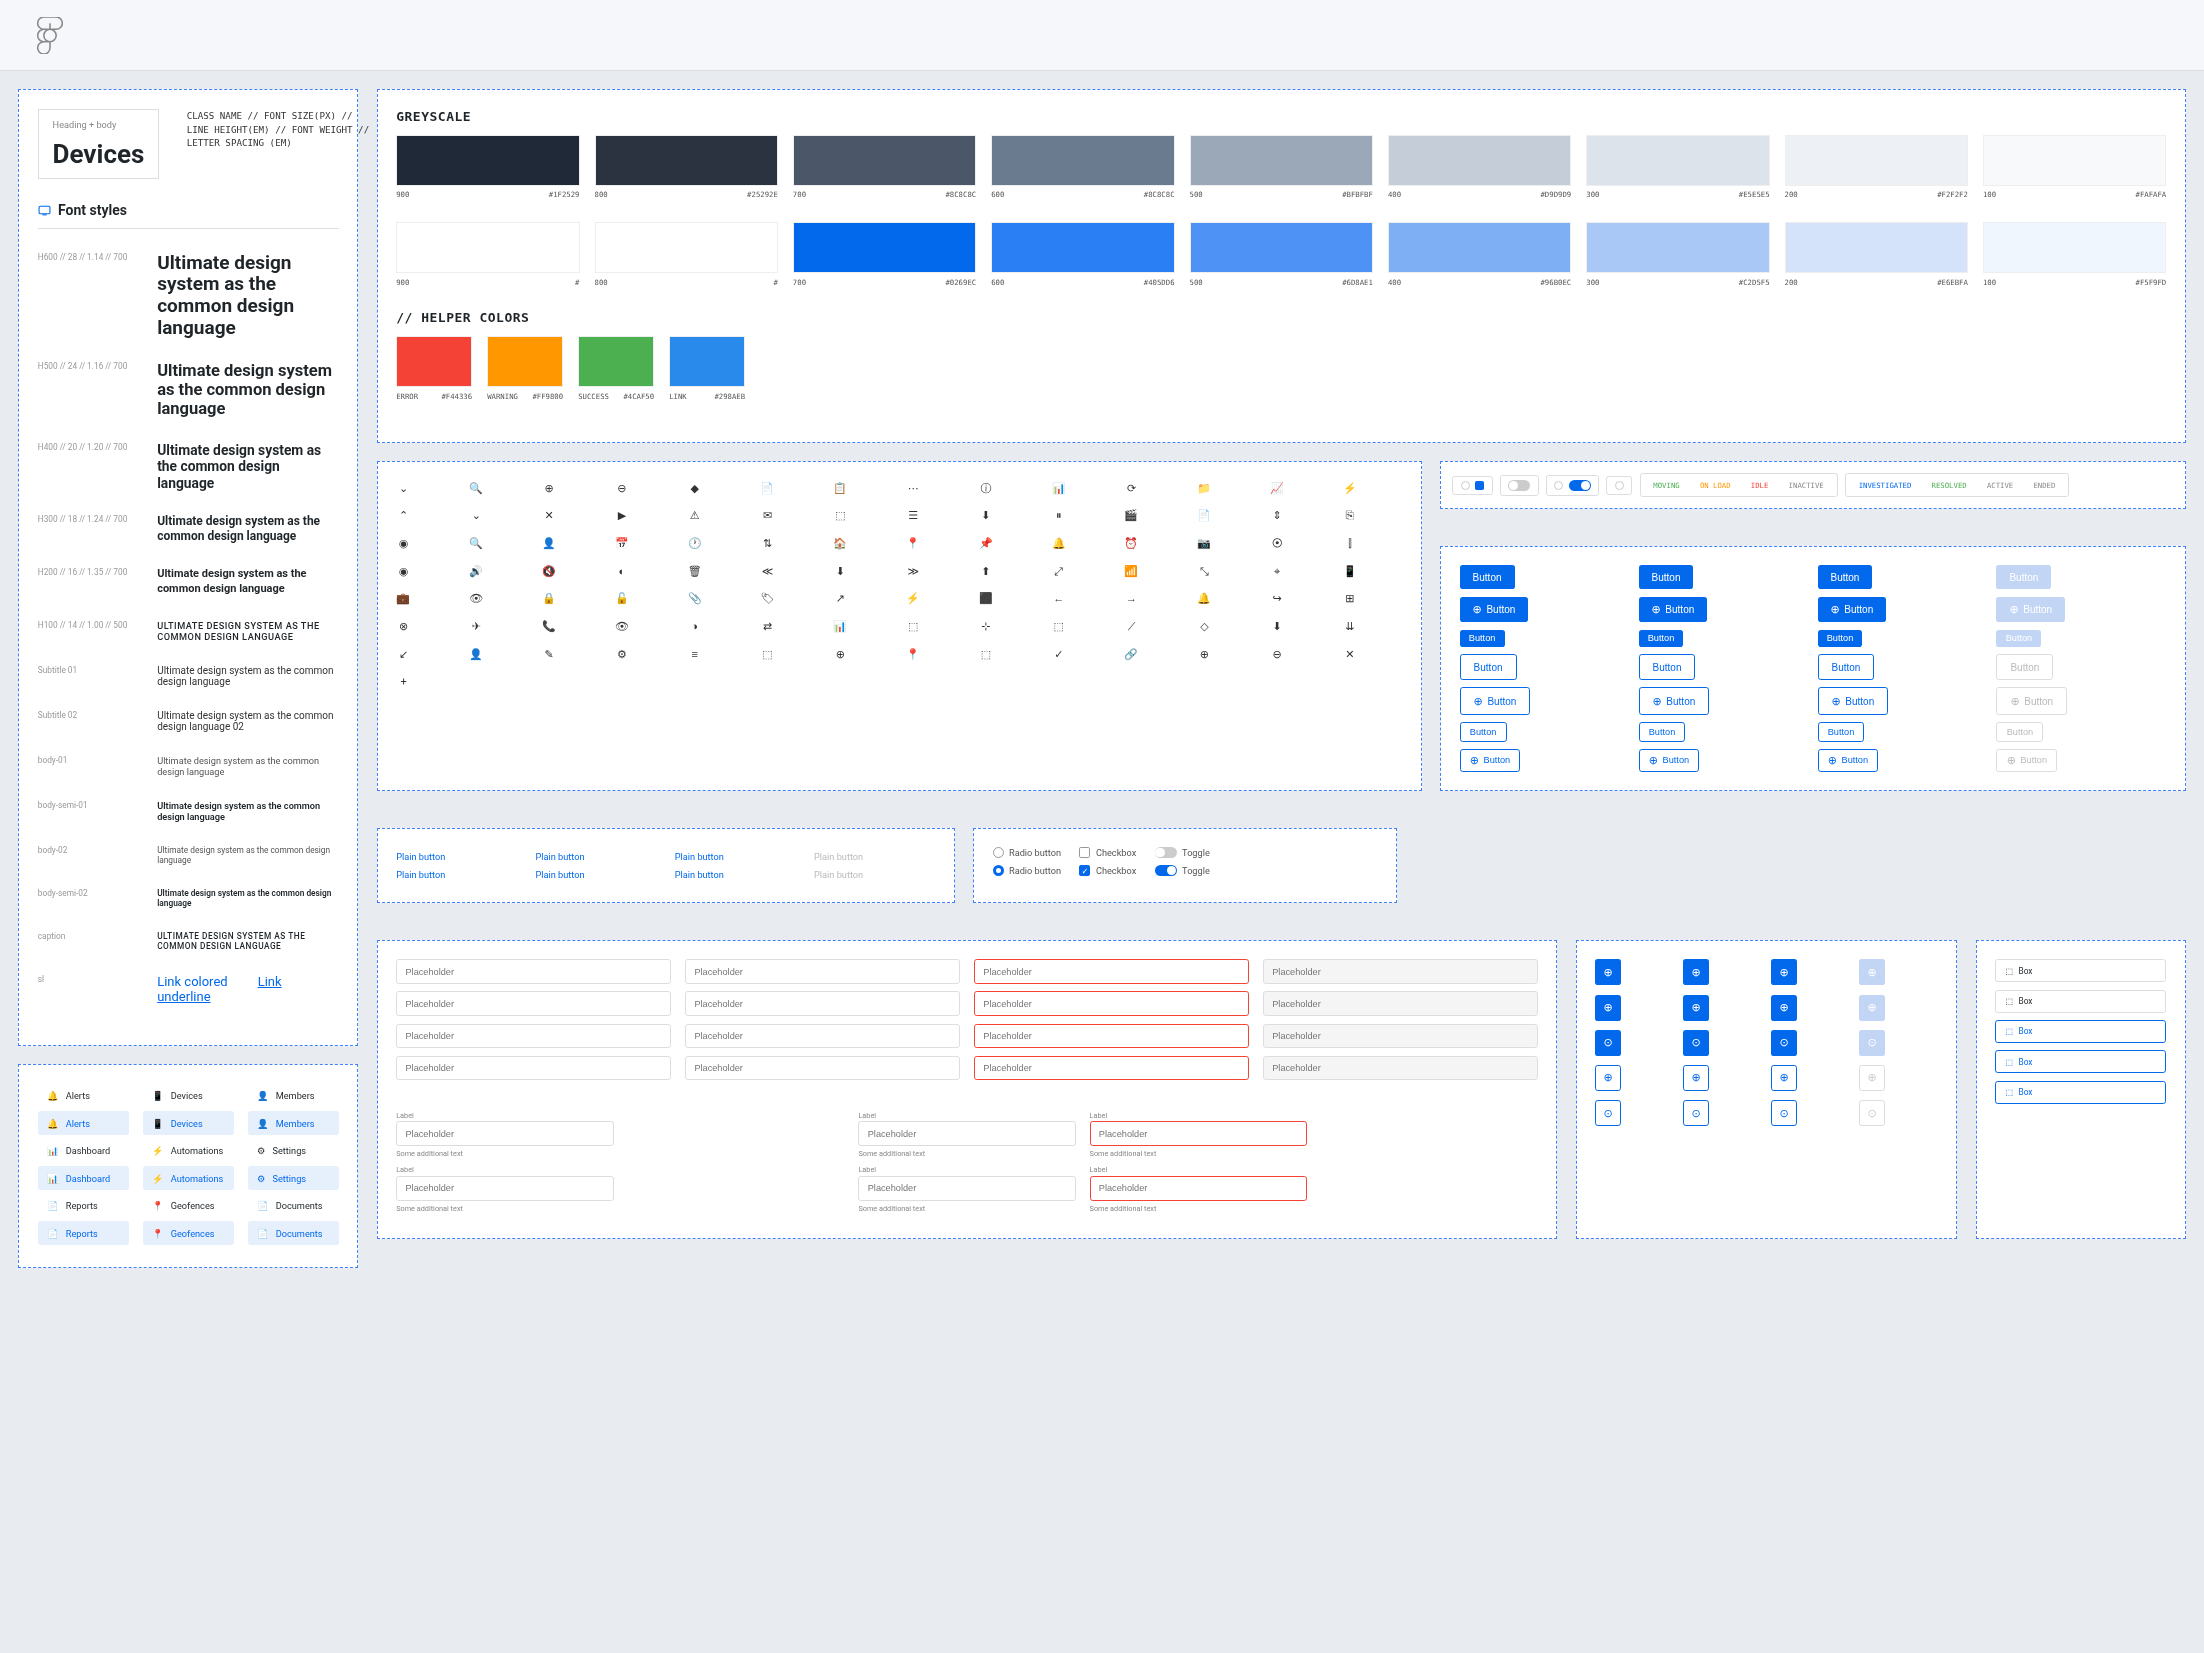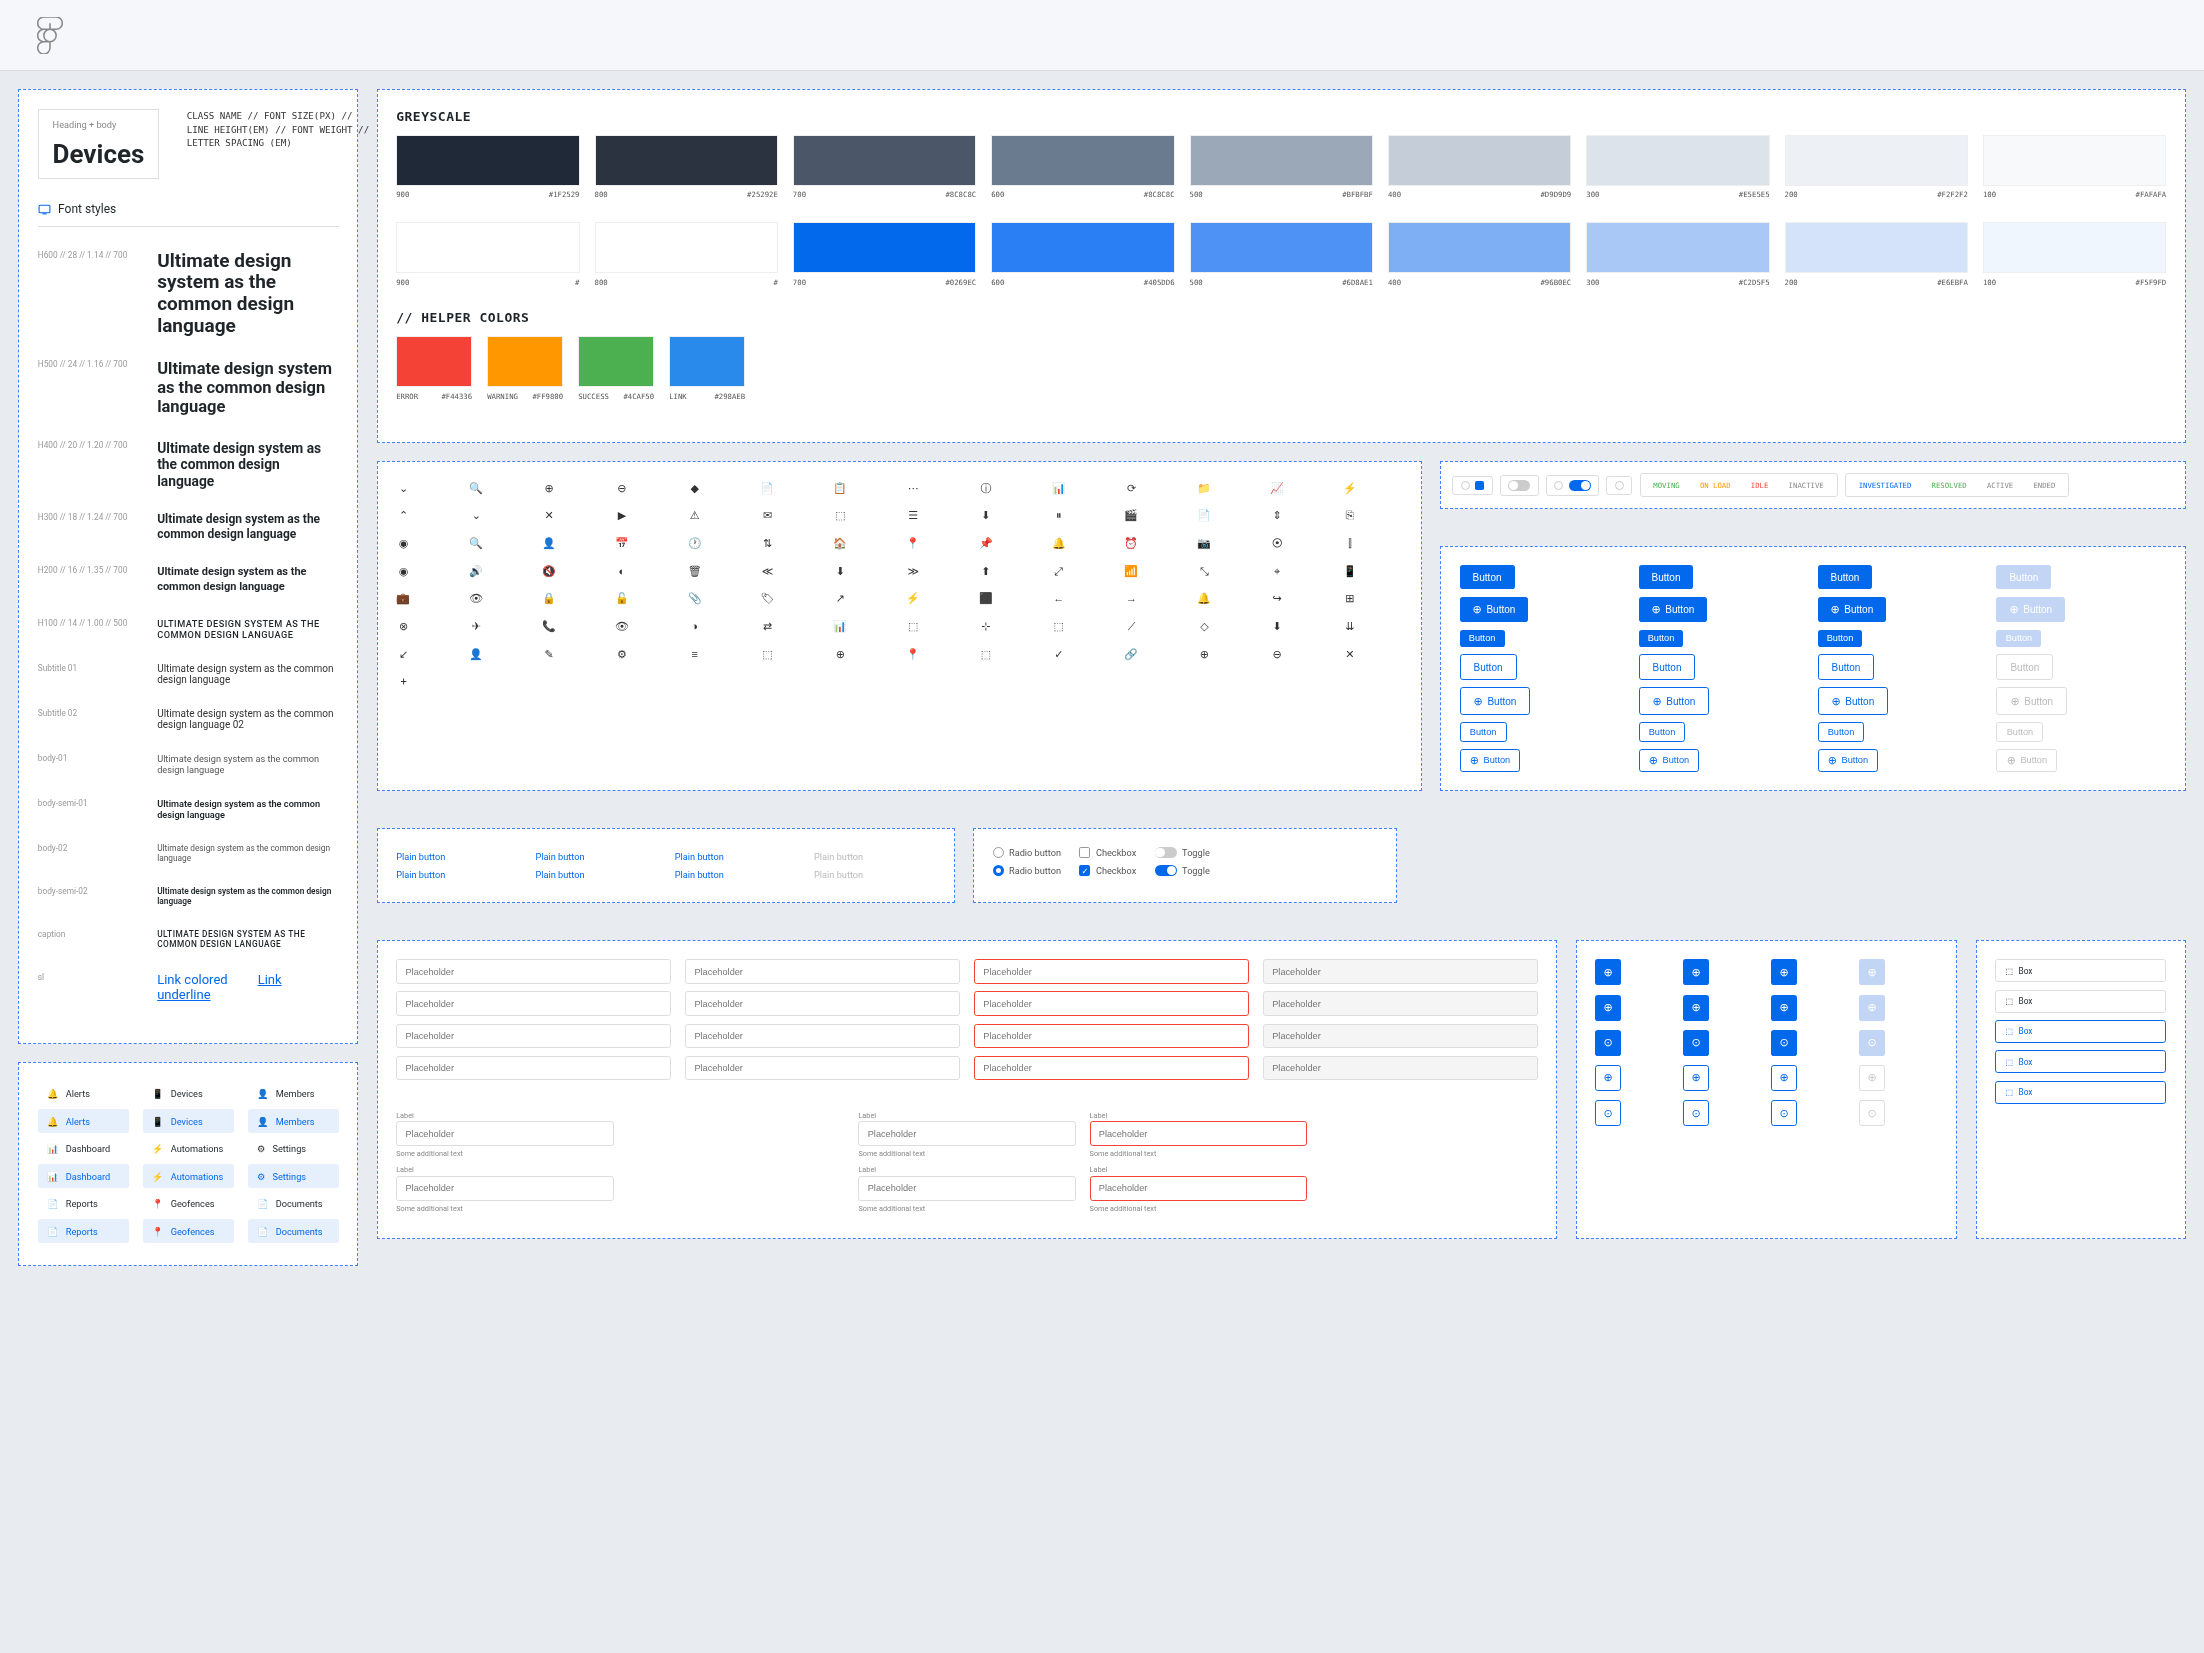--- a/index.html
+++ b/index.html
@@ -10,21 +10,21 @@
 .header .title .bold { color: #3C4858; font-weight: 500; }
 .canvas { padding: 18.4px; display: flex; gap: 18.4px; }
 .col-left { width: 340px; flex-shrink: 0; }
 .col-right { flex: 1; }
 .frame { background: #fff; border: 0.9px dashed #4080FF; padding: 18.4px; margin-bottom: 18.4px; }
 .typo-head { display: flex; gap: 27.5px; align-items: flex-start; margin-bottom: 23px; }
 .font-box { border: 0.9px solid #ddd; padding: 9.2px 13.8px; }
 .font-box .lbl { font-size: 9.2px; color: #888; }
 .font-box .name { font-size: 26px; font-weight: 700; margin-top: 9.2px; }
 .class-desc { font-family: monospace; font-size: 9.2px; color: #333; line-height: 1.5; }
-.fs-title { font-size: 12px; font-weight: 400; padding-bottom: 9.2px; border-bottom: 0.9px solid #ddd; margin-bottom: 23px; display:flex;gap:7.3px;align-items:center;}
+.fs-title { font-size: 14px; font-weight: 700; padding-bottom: 9.2px; border-bottom: 0.9px solid #ddd; margin-bottom: 23px; display:flex;gap:7.3px;align-items:center;}
 .fs-row { display: flex; gap: 18.4px; margin-bottom: 23px; align-items:flex-start;}
 .fs-label { width: 101px; font-size: 8.3px; color: #999; flex-shrink: 0; }
 .fs-sample { flex: 1; }
 .h600{font-size:19px;font-weight:700;line-height:1.14}.h500{font-size:16.5px;font-weight:700;line-height:1.16}.h400{font-size:13.8px;font-weight:700;line-height:1.2}.h300{font-size:12px;font-weight:700;line-height:1.24}.h200{font-size:11px;font-weight:700;line-height:1.35}.h100{font-size:9.2px;font-weight:500;text-transform:uppercase;letter-spacing:0.5px}
 .st{font-size:10px;color:#333}.b1{font-size:9.2px;color:#555}.b1s{font-size:9.2px;font-weight:600}.b2{font-size:8.3px;color:#555}.b2s{font-size:8.3px;font-weight:600}.cap{font-size:8.3px;text-transform:uppercase;font-weight:500;letter-spacing:0.5px}
 .sl a{color:#0269EC;text-decoration:none;margin-right:30px;font-size:13px}.sl a.u{text-decoration:underline}
 .menu-frame{display:flex;gap:13.8px}.menu-col{flex:1}.mi{display:flex;align-items:center;gap:7.3px;padding:6.4px 9.2px;font-size:9.2px;border-radius:2.8px;margin-bottom:3.7px}.mi.active{background:#E6F0FD;color:#0269EC}
 .colors-section{margin-bottom:23px}.cs-title{font-family:monospace;font-size:13px;font-weight:600;margin-bottom:11px;letter-spacing:0.5px}.swatches{display:flex;gap:15px}.sw{flex:1}.sw-box{height:51px;border:0.9px solid #eee}.sw-meta{display:flex;justify-content:space-between;font-family:monospace;font-size:7.3px;margin-top:4.6px;color:#555}
 .row{display:flex;gap:18.4px;margin-bottom:18.4px}
 .icons-frame{flex:1.35}.icon-grid{display:grid;grid-template-columns:repeat(14,1fr);gap:13px}.ig{width:14.7px;height:14.7px;display:flex;align-items:center;justify-content:center;color:#333}.chip{display:flex;align-items:center;gap:5.5px;font-size:8.3px;padding:3.7px 7.3px;border:0.9px solid #ddd;border-radius:2.8px;background:#fff}.chip .dot{width:9.2px;height:9.2px;border-radius:50%;border:0.9px solid #ccc}.tags{display:flex;gap:9.2px;font-family:monospace;font-size:7.3px}.tag{padding:2.8px 5.5px}

